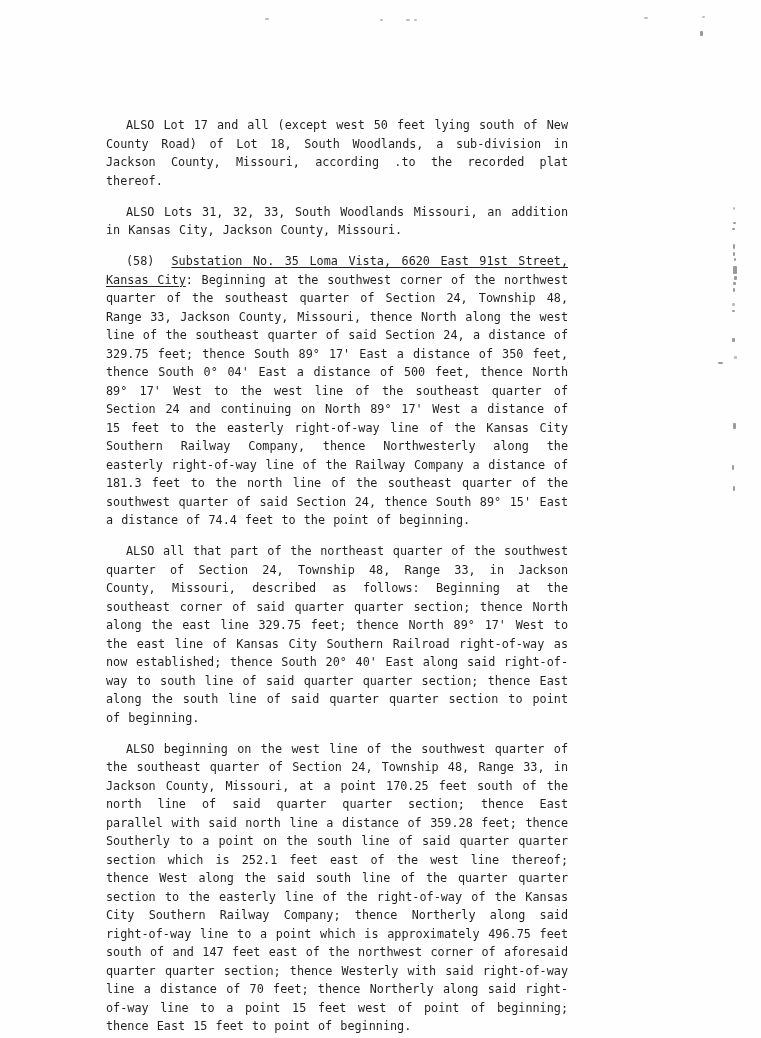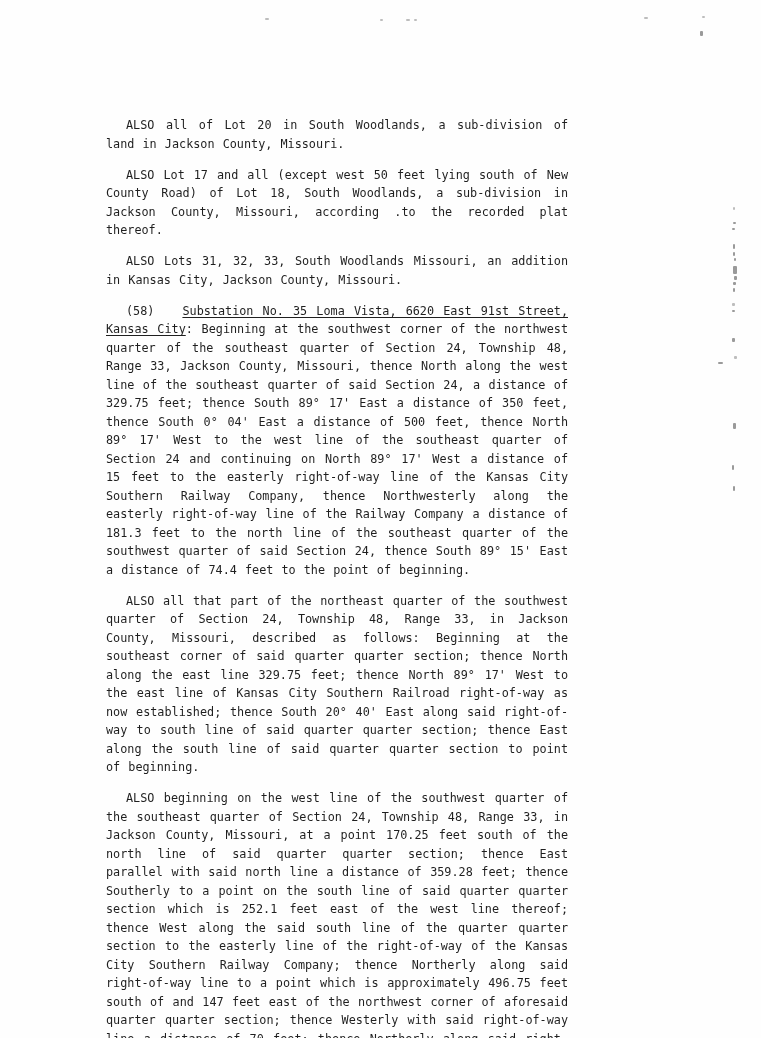--- a/index.html
+++ b/index.html
@@ -28,21 +28,21 @@
     font-size: 11.8px;
     line-height: 18.5px;
     text-align: justify;
   }
   .content p {
     margin: 0 0 12.5px 0;
     text-indent: 20px;
     word-spacing: 1px;
   }
   .para-num {
-    margin-right: 28px;
+    margin-right: 17px;
   }
   .heading-underline {
     text-decoration: underline;
     text-underline-offset: 2px;
   }
   .speck {
     position: absolute;
     background: #9a9a9a;
     border-radius: 1px;
   }
@@ -75,21 +75,20 @@
   <div class="speck" style="left:732px; top:310px; width:3px; height:2px;"></div>
   <div class="speck" style="left:732px; top:338px; width:3px; height:4px;"></div>
   <div class="speck light" style="left:734px; top:356px; width:3px; height:3px;"></div>
   <div class="speck" style="left:718px; top:362px; width:5px; height:2px;"></div>
   <div class="speck" style="left:733px; top:423px; width:3px; height:6px;"></div>
   <div class="speck" style="left:732px; top:465px; width:2px; height:5px;"></div>
   <div class="speck" style="left:733px; top:486px; width:2px; height:5px;"></div>
 
   <div class="content">
 
-    <p>ALSO all of Lot 20 in South Woodlands, a sub-division of land in Jackson County, Missouri.</p>
 
     <p>ALSO Lot 17 and all (except west 50 feet lying south of New County Road) of Lot 18, South Woodlands, a sub-division in Jackson County, Missouri, according .to the recorded plat thereof.</p>
 
     <p>ALSO Lots 31, 32, 33, South Woodlands Missouri, an addition in Kansas City, Jackson County, Missouri.</p>
 
     <p><span class="para-num">(58)</span><span class="heading-underline">Substation No. 35 Loma Vista, 6620 East 91st Street, Kansas City</span><span>: Beginning at the southwest corner of the northwest quarter of the southeast quarter of Section 24, Township 48, Range 33, Jackson County, Missouri, thence North along the west line of the southeast quarter of said Section 24, a distance of 329.75 feet; thence South 89° 17' East a distance of 350 feet, thence South 0° 04' East a distance of 500 feet, thence North 89° 17' West to the west line of the southeast quarter of Section 24 and continuing on North 89° 17' West a distance of 15 feet to the easterly right-of-way line of the Kansas City Southern Railway Company, thence Northwesterly along the easterly right-of-way line of the Railway Company a distance of 181.3 feet to the north line of the southeast quarter of the southwest quarter of said Section 24, thence South 89° 15' East a distance of 74.4 feet to the point of beginning.</span></p>
 
     <p>ALSO all that part of the northeast quarter of the southwest quarter of Section 24, Township 48, Range 33, in Jackson County, Missouri, described as follows: Beginning at the southeast corner of said quarter quarter section; thence North along the east line 329.75 feet; thence North 89° 17' West to the east line of Kansas City Southern Railroad right-of-way as now established; thence South 20° 40' East along said right-of-way to south line of said quarter quarter section; thence East along the south line of said quarter quarter section to point of beginning.</p>
 
     <p>ALSO beginning on the west line of the southwest quarter of the southeast quarter of Section 24, Township 48, Range 33, in Jackson County, Missouri, at a point 170.25 feet south of the north line of said quarter quarter section; thence East parallel with said north line a distance of 359.28 feet; thence Southerly to a point on the south line of said quarter quarter section which is 252.1 feet east of the west line thereof; thence West along the said south line of the quarter quarter section to the easterly line of the right-of-way of the Kansas City Southern Railway Company; thence Northerly along said right-of-way line to a point which is approximately 496.75 feet south of and 147 feet east of the northwest corner of aforesaid quarter quarter section; thence Westerly with said right-of-way line a distance of 70 feet; thence Northerly along said right-of-way line to a point 15 feet west of point of beginning; thence East 15 feet to point of beginning.</p>

